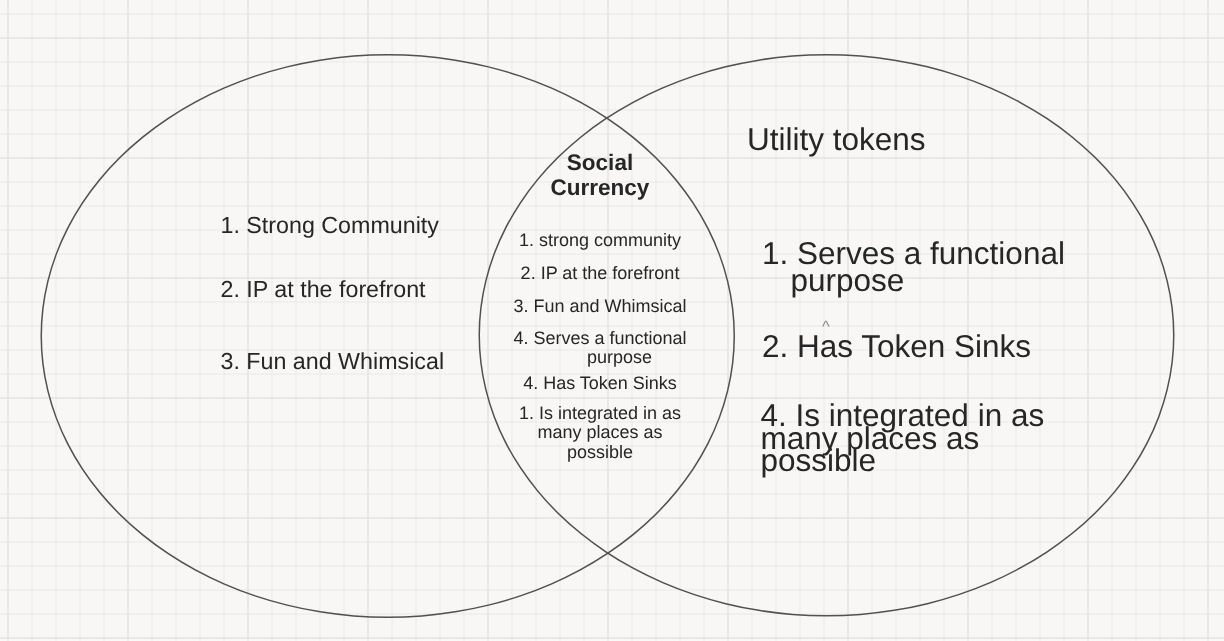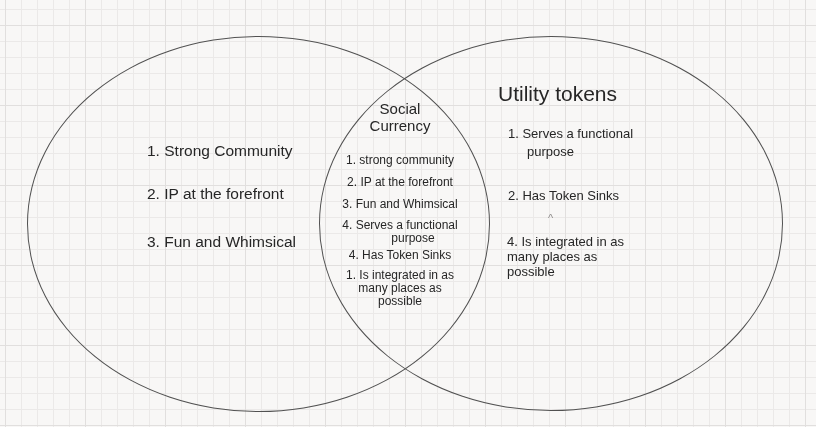--- a/index.html
+++ b/index.html
@@ -27,42 +27,42 @@
   .e-left  { left: 27px;  top: 36px; width: 463px; height: 376px; }
   .e-right { left: 319px; top: 36px; width: 464px; height: 375px; }
 
   .txt { position: absolute; white-space: nowrap; }
 
   .title-left   { left: 183px; top: 84px;  font-size: 17px;   line-height: 1.2; }
   .title-right  { left: 498px; top: 81px;  font-size: 21px; line-height: 1.2; }
   .title-mid {
     left: 352px; top: 101px; width: 96px;
     font-size: 15px; line-height: 16.5px;
-    text-align: center; white-space: normal;
+    text-align: center; white-space: normal; font-weight: bold;
   }
 
   .left-item  { left: 147px; font-size: 15.5px; line-height: 1.2; }
   .li-0 { top: 142px; }
   .li-1 { top: 185px; }
   .li-2 { top: 233px; }
 
   .mid-item {
     left: 333px; width: 134px;
     font-size: 12px; line-height: 13px;
     text-align: center; white-space: normal;
   }
   .mi-0 { top: 154px; }
   .mi-1 { top: 176px; }
   .mi-2 { top: 198px; }
   .mi-3 { top: 219px; }
   .mi-4 { top: 249px; }
   .mi-5 { top: 269px; }
   .indent-mid { padding-left: 26px; }
 
-  .right-item { left: 508px; font-size: 13px; }
+  .right-item { left: 508px; font-size: 21px; margin-top: 36px; }
   .ri-0 { top: 125px; line-height: 17.5px; }
   .ri-1 { top: 186px; line-height: 19px; }
   .ri-2 { top: 234px; left: 507px; line-height: 15px; }
   .hang-indent { margin-left: 19px; }
 
   .stray-mark {
     position: absolute; left: 548px; top: 213px;
     font-size: 11px; color: #8f8d8c; line-height: 11px;
   }
 </style>

